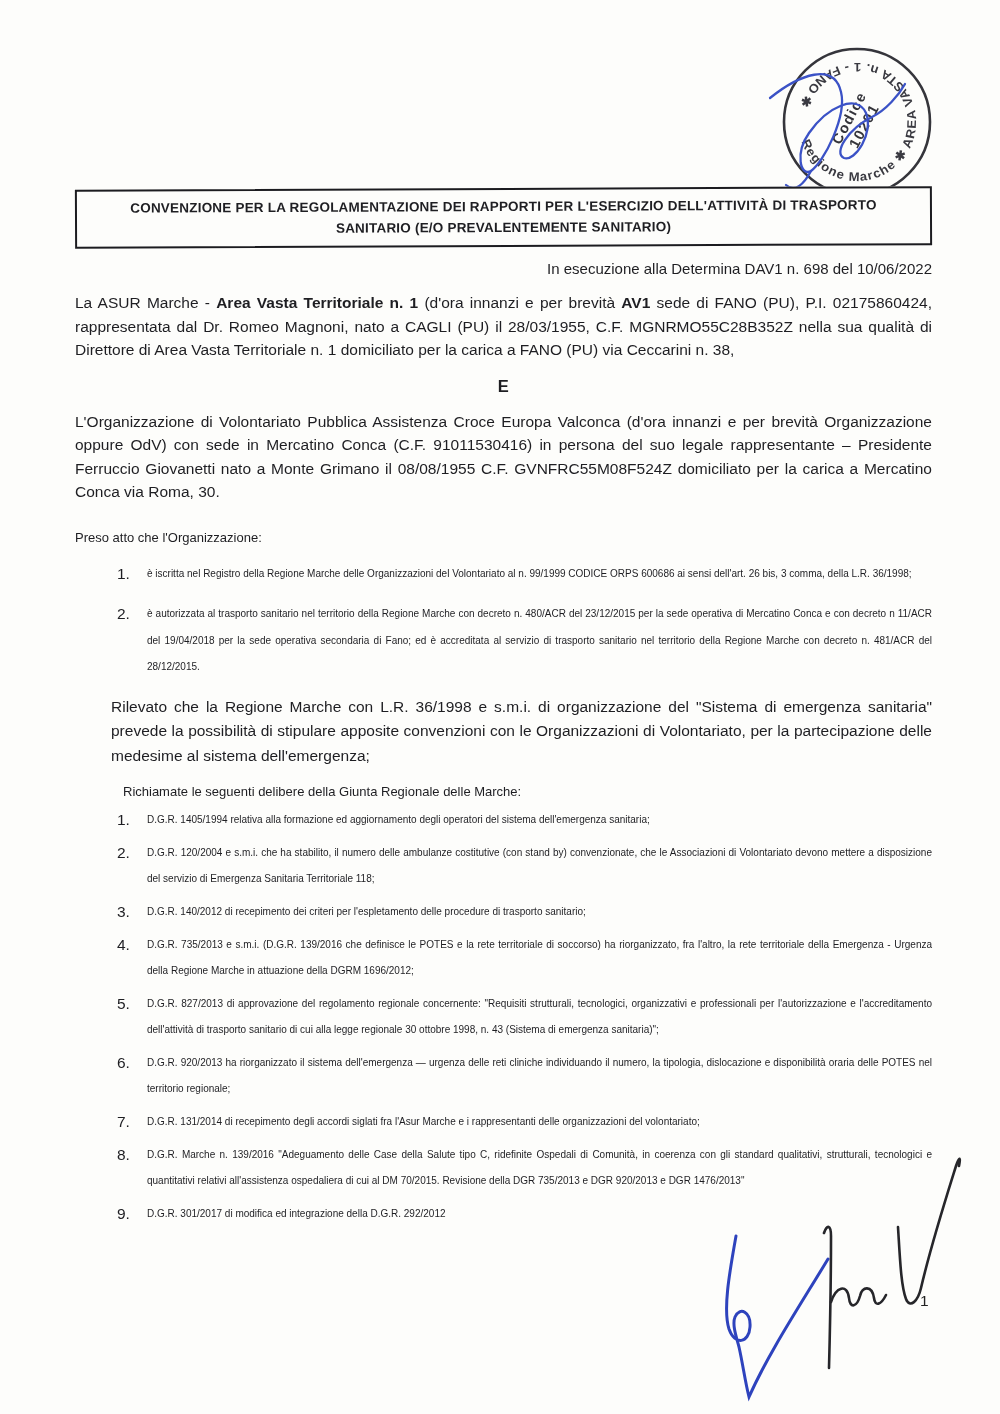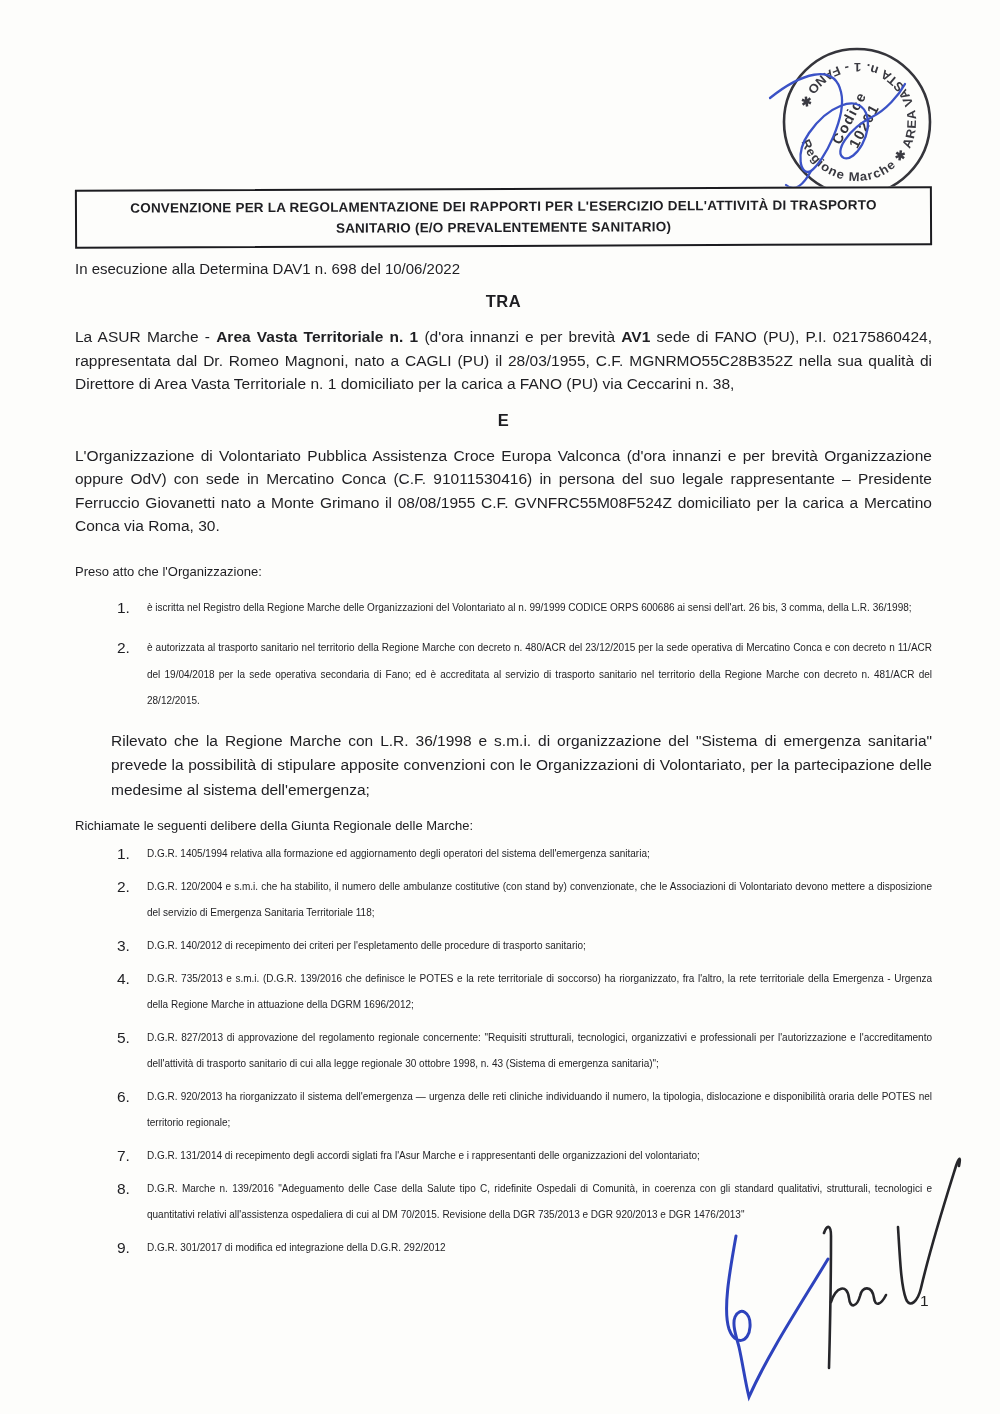--- a/index.html
+++ b/index.html
@@ -19,27 +19,27 @@
     border:2px solid #1c1c20;
     padding:6px 10px 7px;
     text-align:center;
     font-weight:bold;
     font-size:13.5px;
     line-height:21px;
     letter-spacing:.2px;
     transform:rotate(-.25deg);
     background:#fdfdfb;
   }
-  .exec{margin:13px 0 0;text-align:left;font-size:15px;}
+  .exec{margin:13px 0 0;text-align:right;font-size:15px;}
   .between{margin:15px 0 0;text-align:center;font-weight:bold;font-size:16.5px;letter-spacing:.5px;}
   .para{margin:14px 0 0;font-size:15.5px;line-height:23.5px;text-align:justify;}
   .b{font-weight:bold;}
   .i{}
   .lead{margin:26px 0 0;font-size:13px;}
-  .lead.tight{margin-top:16px;}
+  .lead.tight{margin-top:16px;margin-left:48px;}
   .list{margin-top:16px;}
   .item{display:flex;margin-top:0;}
   .list-a .item{line-height:26.5px;margin-bottom:14px;}
   .list-b .item{line-height:26px;margin-bottom:7px;}
   .num{flex:0 0 30px;margin-left:42px;font-size:15.5px;}
   .txt{flex:1;font-size:10px;text-align:justify;}
   .rilevato{line-height:24.5px;margin-top:6px;margin-left:36px;}
   .pagenum{position:absolute;left:920px;top:1292px;font-size:15.5px;color:#222;}
   .stamp{position:absolute;left:762px;top:34px;}
   .signatures{position:absolute;left:650px;top:1140px;}
@@ -69,21 +69,20 @@
 
   <div class="content">
 
     <div class="title-box">
       <div>CONVENZIONE PER LA REGOLAMENTAZIONE DEI RAPPORTI PER L'ESERCIZIO DELL'ATTIVITÀ DI TRASPORTO</div>
       <div>SANITARIO (E/O PREVALENTEMENTE SANITARIO)</div>
     </div>
 
     <p class="exec">In esecuzione alla Determina  DAV1 n. 698  del 10/06/2022</p>
 
-    <p class="between">TRA</p>
 
     <p class="para"><span>La  </span><span class="i">ASUR Marche</span><span> - </span><span class="b i">Area Vasta Territoriale n. 1</span><span> (d'ora innanzi e per brevità </span><span class="b">AV1</span><span> sede di FANO (PU), P.I. 02175860424, rappresentata dal Dr. Romeo Magnoni, nato a CAGLI (PU) il 28/03/1955, C.F. MGNRMO55C28B352Z nella sua qualità di Direttore di </span><span class="i">Area Vasta Territoriale n. 1</span><span> domiciliato per la carica a FANO (PU) via Ceccarini n. 38,</span></p>
 
     <p class="between">E</p>
 
     <p class="para">L'Organizzazione di Volontariato Pubblica Assistenza Croce Europa Valconca  (d'ora innanzi e per brevità Organizzazione oppure OdV) con sede in Mercatino Conca (C.F. 91011530416) in persona del suo legale rappresentante – Presidente Ferruccio Giovanetti nato a Monte Grimano il 08/08/1955 C.F. GVNFRC55M08F524Z domiciliato per la carica a Mercatino Conca via Roma, 30.</p>
 
     <p class="lead">Preso atto che l'Organizzazione:</p>
 
     <div class="list list-a">

